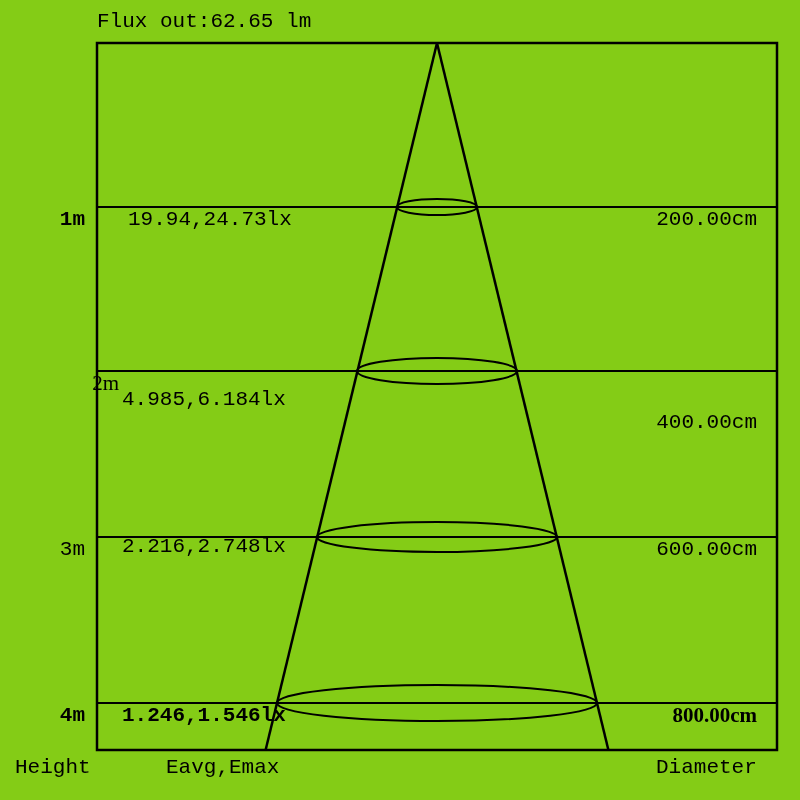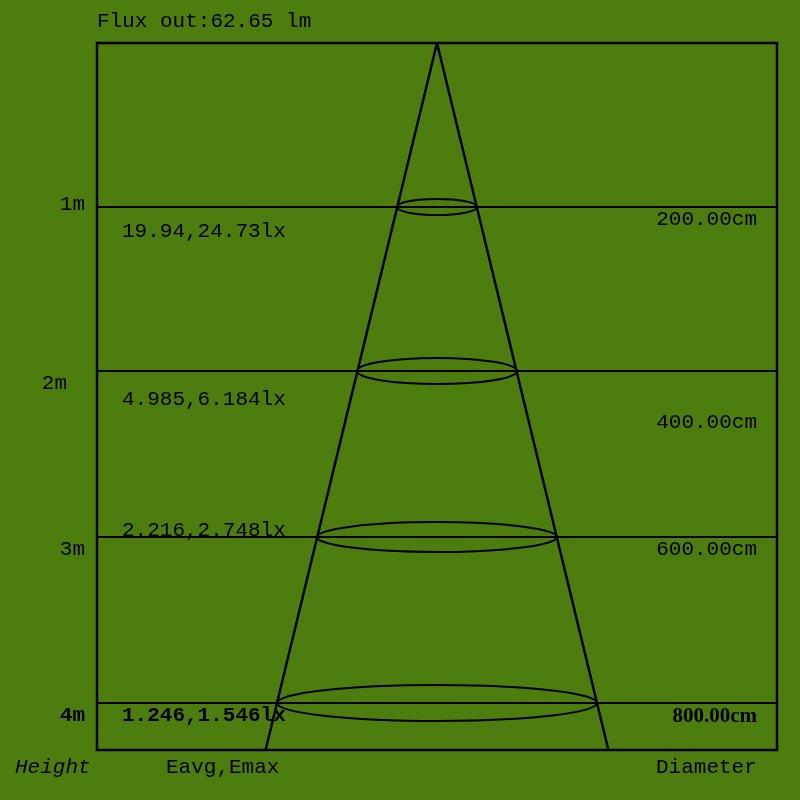--- a/index.html
+++ b/index.html
@@ -1,19 +1,19 @@
 <!DOCTYPE html>
 <html><head>
 <meta charset="utf-8">
 <style>
   html,body{margin:0;padding:0;background:#ffffff;}
   .canvas{
     position:relative;
     width:800px;height:800px;
-    background:#4d7c0f;
+    background:#84cc16;
     color:#000000;
     font-family:"Liberation Mono","DejaVu Sans Mono",monospace;
     overflow:hidden;
   }
   .lbl{
     position:absolute;
     font-size:21px;
     line-height:21px;
     white-space:pre;
     letter-spacing:0;
@@ -36,31 +36,31 @@
       <line x1="437" y1="43" x2="608.3939393939394" y2="750" stroke="#000000" stroke-width="2.5"></line>
       <ellipse cx="437" cy="207" rx="40" ry="8" fill="none" stroke="#000000" stroke-width="2"></ellipse>
       <ellipse cx="437" cy="371" rx="80" ry="13" fill="none" stroke="#000000" stroke-width="2"></ellipse>
       <ellipse cx="437" cy="537" rx="120" ry="15" fill="none" stroke="#000000" stroke-width="2"></ellipse>
       <ellipse cx="437" cy="703" rx="160" ry="18" fill="none" stroke="#000000" stroke-width="2"></ellipse>
     </svg>
 
   <div class="lbl" style="left:97px;top:11px;">Flux out:62.65 lm</div>
 
   <div id="rows">
-      <div class="lbl" style="right: 715px; top: 194px;">1m</div>
-      <div class="lbl" style="left: 122px; top: 209px; margin-top: 12px;">19.94,24.73lx</div>
+      <div class="lbl" style="right: 715px; top: 209px; font-weight: bold;">1m</div>
+      <div class="lbl" style="left: 128px; top: 209px;">19.94,24.73lx</div>
       <div class="lbl" style="right: 43px; top: 209px; margin-left: 48px;">200.00cm</div>
-      <div class="lbl" style="right: 733px; top: 373px;">2m</div>
+      <div class="lbl" style="right: 681px; top: 373px; font-family: Liberation Serif, serif;">2m</div>
       <div class="lbl" style="left: 122px; top: 389px;">4.985,6.184lx</div>
       <div class="lbl" style="right: 43px; top: 373px; margin-top: 39px;">400.00cm</div>
       <div class="lbl" style="right: 715px; top: 539px;">3m</div>
-      <div class="lbl" style="left: 122px; top: 520px;">2.216,2.748lx</div>
+      <div class="lbl" style="left: 122px; top: 536px;">2.216,2.748lx</div>
       <div class="lbl" style="right: 43px; top: 539px;">600.00cm</div>
       <div class="lbl bold" style="right: 715px; top: 705px;">4m</div>
       <div class="lbl bold" style="left: 122px; top: 705px;">1.246,1.546lx</div>
       <div class="lbl bold" style="right: 43px; top: 705px; font-family: Liberation Serif, serif;">800.00cm</div>
     </div>
 
-  <div class="lbl" style="left:15px;top:757px;font-style:italic;">Height</div>
+  <div class="lbl" style="left:15px;top:757px;">Height</div>
   <div class="lbl" style="left:166px;top:757px;">Eavg,Emax</div>
   <div class="lbl" style="left:656px;top:757px;">Diameter</div>
 
 </div>
 
 </body></html>

